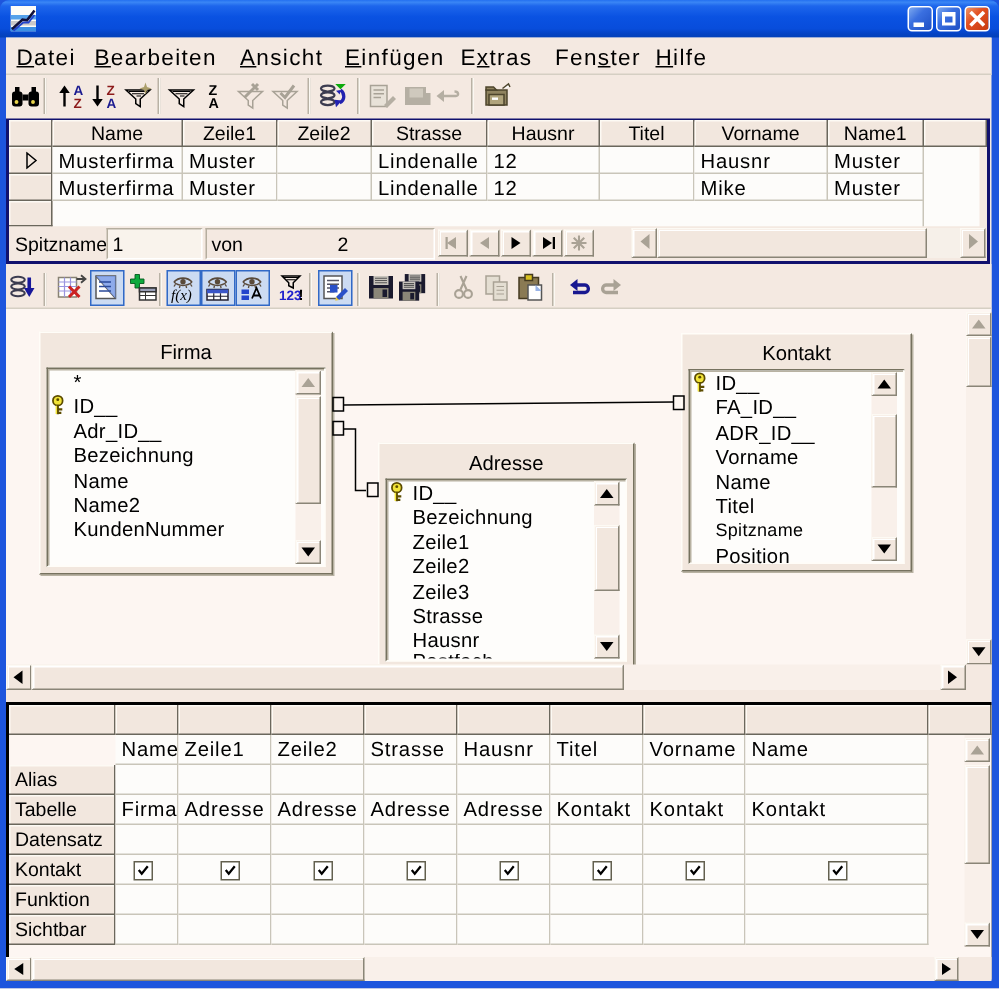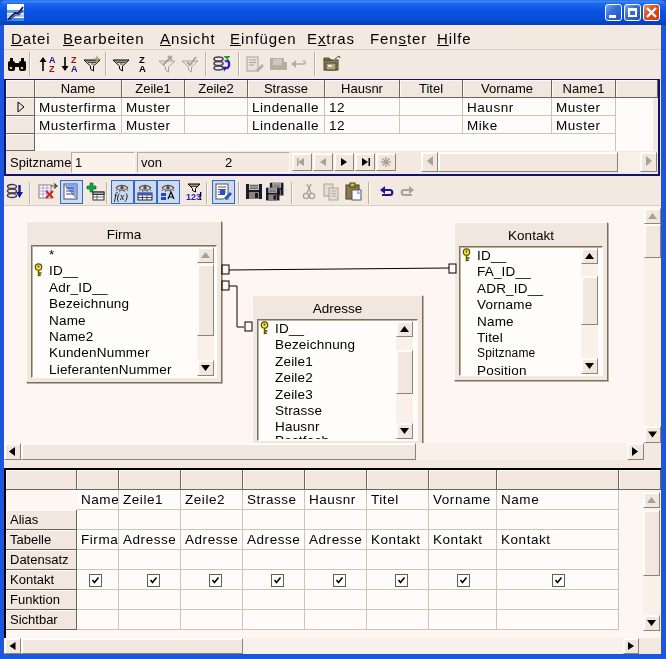--- a/index.html
+++ b/index.html
@@ -322,21 +322,20 @@
 <circle cx="4.2" cy="3.8" r="3" fill="#f2e438" stroke="#5c4c00" stroke-width="1.1"></circle>
 <circle cx="4.2" cy="3.2" r="0.9" fill="#5c4c00"></circle>
 <path d="M4.2 6.8 L4.2 12.2 M4.2 9.2 L7 9.2 M4.2 11.4 L6.4 11.4" stroke="#5c4c00" stroke-width="1.4"></path>
 <path d="M3.3 7 L3.3 12" stroke="#f2e438" stroke-width="0.9"></path>
 </svg>
     <div class="ab txt" style="left:49px;top:280px;font-size:13.5px;letter-spacing:0.2px;">Adr_ID__</div>
     <div class="ab txt" style="left:49px;top:296px;font-size:13.5px;letter-spacing:0.2px;">Bezeichnung</div>
     <div class="ab txt" style="left:49px;top:313px;font-size:13.5px;letter-spacing:0.2px;">Name</div>
     <div class="ab txt" style="left:49px;top:329px;font-size:13.5px;letter-spacing:0.2px;">Name2</div>
     <div class="ab txt" style="left:49px;top:345px;font-size:13.5px;letter-spacing:0.2px;">KundenNummer</div>
-    <div class="ab txt" style="left:49px;top:362px;font-size:13.5px;letter-spacing:0.2px;">LieferantenNummer</div>
     <div class="ab" style="left:197px;top:247px;width:17px;height:129px;background:#f9f0ea;"></div>
     <div class="ab sbtn" style="left:197px;top:247px;width:17px;height:16px;box-sizing:border-box;"><svg width="15" height="14" viewBox="0 0 15 14">
         <path d="M7.5 4 L3 10 L12 10 Z" fill="#a9a295"></path>
       </svg></div>
     <div class="ab sbtn" style="left:197px;top:264px;width:17px;height:72px;box-sizing:border-box;"></div>
     <div class="ab sbtn" style="left:197px;top:360px;width:17px;height:16px;box-sizing:border-box;"><svg width="15" height="14" viewBox="0 0 15 14">
         <path d="M7.5 10 L3 4 L12 4 Z" fill="#000"></path>
       </svg></div>
 <div class="ab chk" style="left:252px;top:295px;width:171px;height:151px;background:#f2e7de;border:1px solid;border-color:#fffdf8 #76725f #76725f #fffdf8;box-shadow:1px 1px 0 #b8b2a2;box-sizing:border-box;"></div>
     <div class="ab txt" style="left:252px;top:301px;width:171px;text-align:center;font-size:13.5px;">Adresse</div>

